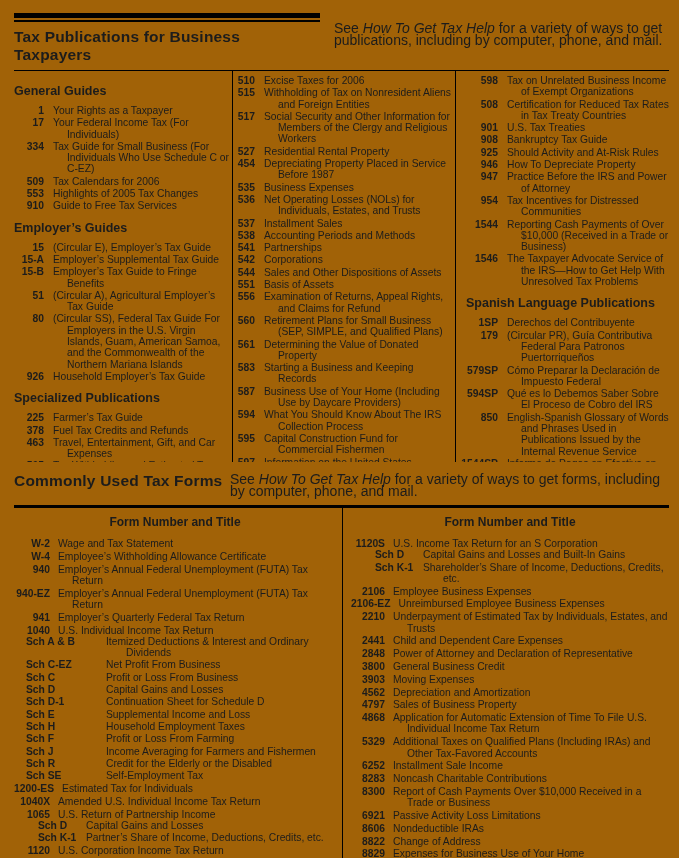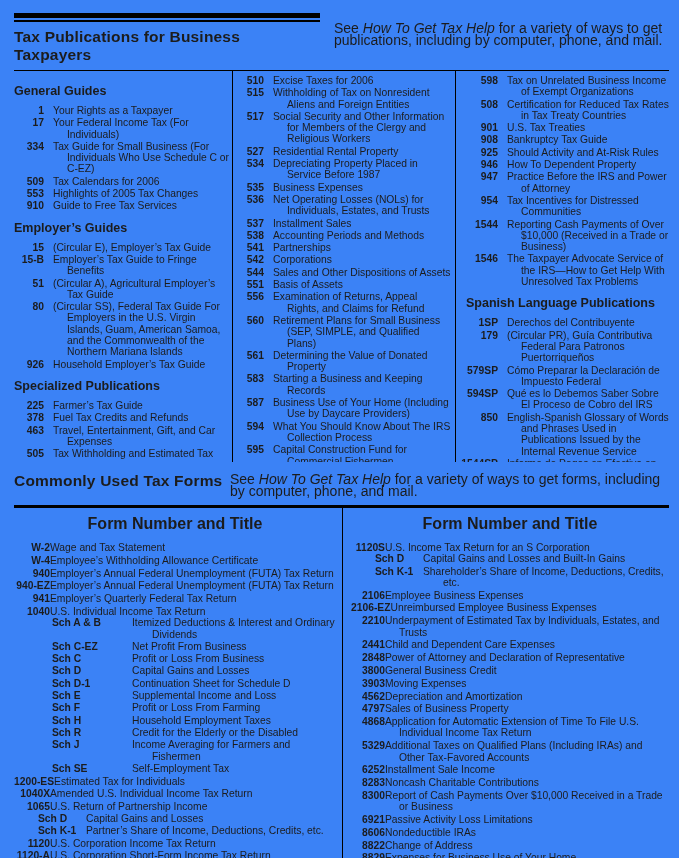--- a/index.html
+++ b/index.html
@@ -1,19 +1,19 @@
 <!DOCTYPE html>
 <html><head>
 <meta charset="utf-8">
 <style>
   html,body{margin:0;padding:0;background:#fff;}
   .page{
     position:relative;
     width:679px;height:858px;
-    background:#3b82f6;color:#1c1c1c;
+    background:#a16207;color:#1c1c1c;
     font-family:"Liberation Sans","DejaVu Sans",sans-serif;
     box-sizing:border-box;
     padding:0 10px 0 14px;
     overflow:hidden;
   }
   
   .pub-head{display:flex;align-items:flex-start;padding-top:13px;}
   .pub-head-left{width:306px;flex:0 0 306px;}
   .bar-thick{height:5px;background:#000;}
   .bar-thin{height:2px;background:#000;margin-top:2px;}
@@ -21,47 +21,47 @@
   h2{margin:0;font-size:15.5px;font-weight:bold;letter-spacing:.2px;}
   .help{margin:0;font-size:14px;line-height:12px;padding-top:2px;}
   .pub-head .help{margin-left:14px;flex:1;padding-top:9px;}
   .help i{font-style:italic;}
   .rule-thin{height:1px;background:#000;margin-top:6px;}
   .rule-thick{height:3px;background:#000;}
   
   .pub-cols{display:flex;height:391px;overflow:hidden;}
   .pub-col{box-sizing:border-box;overflow:hidden;padding-top:4px;}
   .pub-col.c0{width:218px;flex:0 0 218px;}
-  .pub-col.c1{width:224px;flex:0 0 224px;border-left:1px solid #000;border-right:1px solid #000;padding-left:9px;padding-right:4px;}
+  .pub-col.c1{width:224px;flex:0 0 224px;border-left:1px solid #000;border-right:1px solid #000;padding-left:0;padding-right:4px;}
   .pub-col.c2{flex:1;padding-left:4px;}
   .group-heading{font-size:12.5px;font-weight:bold;margin:9px 0 7px 0;}
   .pub-col.c1 .group-heading,.pub-col.c2 .group-heading{margin-left:6px;}
   .pub-entry{display:flex;font-size:10.3px;line-height:11.3px;margin-bottom:1px;}
   .pub-entry .num{flex:0 0 auto;text-align:right;font-weight:bold;}
   .c0 .num{min-width:30px;}
   .c1 .num{min-width:22px;}
   .c2 .num{min-width:38px;}
   .pub-entry .ttl{margin-left:9px;padding-left:14px;text-indent:-14px;}
   
   .forms-head{display:flex;align-items:flex-start;margin-top:10px;}
   .forms-head-left{width:216px;flex:0 0 216px;}
   .forms-head .help{flex:1;padding-top:1px;}
   .forms-rule{margin-top:8px;}
   .forms-cols{display:flex;height:364px;overflow:hidden;}
   .forms-col{box-sizing:border-box;overflow:hidden;padding-top:7px;}
   .forms-col.c0{width:328px;flex:0 0 328px;padding-right:6px;}
   .forms-col.c1{flex:1;border-left:1px solid #000;padding-left:8px;}
-  .forms-col-header{font-size:16px;font-weight:bold;text-align:center;margin-bottom:9px;}
+  .forms-col-header{font-size:12px;font-weight:bold;text-align:center;margin-bottom:9px;}
   .form-entry{font-size:10.3px;line-height:11.3px;margin-bottom:1.5px;}
   .form-row{display:flex;}
   .form-row .num{flex:0 0 auto;min-width:36px;text-align:right;font-weight:bold;}
   .forms-col.c1 .form-row .num{min-width:34px;}
-  .form-row .ttl{padding-left:14px;text-indent:-14px;}
+  .form-row .ttl{margin-left:8px;padding-left:14px;text-indent:-14px;}
   .sub-row{display:flex;font-size:10.3px;line-height:11.3px;margin-bottom:1px;}
-  .subs-wide .sub-row{margin-left:38px;}
+  .subs-wide .sub-row{margin-left:12px;}
   .subs-narrow .sub-row{margin-left:24px;}
   .sub-row .lbl{flex:0 0 auto;font-weight:bold;}
   .subs-wide .lbl{min-width:74px;}
   .subs-narrow .lbl{min-width:42px;}
   .sub-row .ttl{margin-left:6px;padding-left:20px;text-indent:-20px;}
 </style>
 </head>
 <body>
 
 <div class="page">
@@ -103,20 +103,24 @@
         <div class="pub-entry">
           <span class="num">910</span>
           <span class="ttl">Guide to Free Tax Services</span>
         </div>
         <div class="group-heading">Employer’s Guides</div>
         <div class="pub-entry">
           <span class="num">15</span>
           <span class="ttl">(Circular E), Employer’s Tax Guide</span>
         </div>
         <div class="pub-entry">
+          <span class="num">15-A</span>
+          <span class="ttl">Employer’s Supplemental Tax Guide</span>
+        </div>
+        <div class="pub-entry">
           <span class="num">15-B</span>
           <span class="ttl">Employer’s Tax Guide to Fringe Benefits</span>
         </div>
         <div class="pub-entry">
           <span class="num">51</span>
           <span class="ttl">(Circular A), Agricultural Employer’s Tax Guide</span>
         </div>
         <div class="pub-entry">
           <span class="num">80</span>
           <span class="ttl">(Circular SS), Federal Tax Guide For Employers in the U.S. Virgin Islands, Guam, American Samoa, and the Commonwealth of the Northern Mariana Islands</span>
@@ -154,21 +158,21 @@
         </div>
         <div class="pub-entry">
           <span class="num">517</span>
           <span class="ttl">Social Security and Other Information for Members of the Clergy and Religious Workers</span>
         </div>
         <div class="pub-entry">
           <span class="num">527</span>
           <span class="ttl">Residential Rental Property</span>
         </div>
         <div class="pub-entry">
-          <span class="num">534</span>
+          <span class="num">454</span>
           <span class="ttl">Depreciating Property Placed in Service Before 1987</span>
         </div>
         <div class="pub-entry">
           <span class="num">535</span>
           <span class="ttl">Business Expenses</span>
         </div>
         <div class="pub-entry">
           <span class="num">536</span>
           <span class="ttl">Net Operating Losses (NOLs) for Individuals, Estates, and Trusts</span>
         </div>
@@ -245,21 +249,21 @@
         <div class="pub-entry">
           <span class="num">908</span>
           <span class="ttl">Bankruptcy Tax Guide</span>
         </div>
         <div class="pub-entry">
           <span class="num">925</span>
           <span class="ttl">Should Activity and At-Risk Rules</span>
         </div>
         <div class="pub-entry">
           <span class="num">946</span>
-          <span class="ttl">How To Dependent Property</span>
+          <span class="ttl">How To Depreciate Property</span>
         </div>
         <div class="pub-entry">
           <span class="num">947</span>
           <span class="ttl">Practice Before the IRS and Power of Attorney</span>
         </div>
         <div class="pub-entry">
           <span class="num">954</span>
           <span class="ttl">Tax Incentives for Distressed Communities</span>
         </div>
         <div class="pub-entry">
@@ -365,34 +369,34 @@
               </div>
               <div class="sub-row">
                 <span class="lbl">Sch D-1</span>
                 <span class="ttl">Continuation Sheet for Schedule D</span>
               </div>
               <div class="sub-row">
                 <span class="lbl">Sch E</span>
                 <span class="ttl">Supplemental Income and Loss</span>
               </div>
               <div class="sub-row">
+                <span class="lbl">Sch H</span>
+                <span class="ttl">Household Employment Taxes</span>
+              </div>
+              <div class="sub-row">
                 <span class="lbl">Sch F</span>
                 <span class="ttl">Profit or Loss From Farming</span>
               </div>
               <div class="sub-row">
-                <span class="lbl">Sch H</span>
-                <span class="ttl">Household Employment Taxes</span>
+                <span class="lbl">Sch J</span>
+                <span class="ttl">Income Averaging for Farmers and Fishermen</span>
               </div>
               <div class="sub-row">
                 <span class="lbl">Sch R</span>
                 <span class="ttl">Credit for the Elderly or the Disabled</span>
-              </div>
-              <div class="sub-row">
-                <span class="lbl">Sch J</span>
-                <span class="ttl">Income Averaging for Farmers and Fishermen</span>
               </div>
               <div class="sub-row">
                 <span class="lbl">Sch SE</span>
                 <span class="ttl">Self-Employment Tax</span>
               </div>
             </div>
           </div>
           <div class="form-entry">
             <div class="form-row">
               <span class="num">1200-ES</span>

